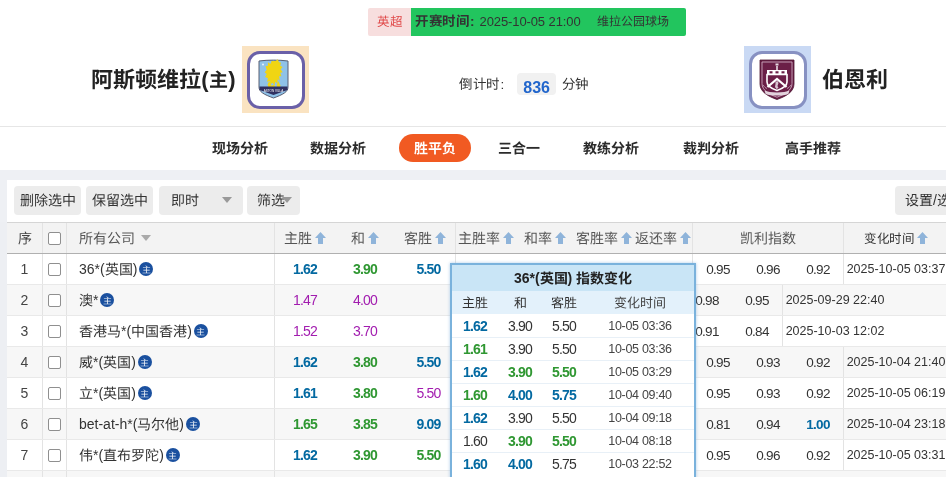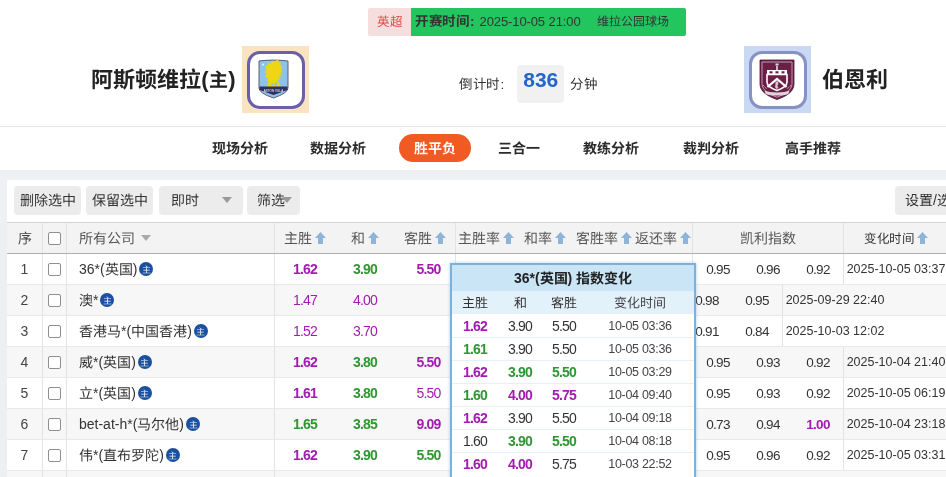--- a/index.html
+++ b/index.html
@@ -13,21 +13,21 @@
 
 .hname{position:absolute;top:67px;right:710px;font-size:22px;font-weight:bold;color:#222;white-space:nowrap;letter-spacing:0.5px}
 .aname{position:absolute;top:67px;left:822px;font-size:22px;font-weight:bold;color:#222;white-space:nowrap;letter-spacing:0.5px}
 .badgebox{position:absolute;top:46px;width:67px;height:67px}
 .hbadge{left:242px;background:#fae3c1}
 .abadge{left:744px;background:#c9d9f4}
 .badgein{position:absolute;left:5px;top:5px;width:58px;height:58px;background:#fff;border-radius:13px}
 .hbadge .badgein{border:3.5px solid #6a60a8}
 .abadge .badgein{border:3.5px solid #8791c2}
 .cd{position:absolute;left:459px;top:69px;height:30px;display:flex;align-items:center;font-size:13.5px;color:#333}
-.cdnum{background:#f1f1f1;border-radius:4px;height:38px;line-height:30px;padding:0 6px;margin:0 6px 0 13px;font-size:21px;font-weight:bold;color:#2266cc}
+.cdnum{background:#f1f1f1;border-radius:4px;height:22px;line-height:30px;padding:0 6px;margin:0 6px 0 13px;font-size:16px;font-weight:bold;color:#2266cc}
 .hr1{position:absolute;left:0;top:126px;width:946px;border-top:1px solid #e6e6e6}
 
 .tabs{position:absolute;left:0;top:127px;width:946px;height:41px;background:#fff}
 .tab{position:absolute;top:13px;transform:translateX(-50%);font-size:14px;font-weight:bold;color:#2b2b2b;white-space:nowrap}
 .tabactive{position:absolute;top:134px;left:435px;transform:translateX(-50%);background:#f15a22;color:#fff;
 height:28px;line-height:28px;padding:0 15px;border-radius:14px;font-size:14px;font-weight:bold;white-space:nowrap}
 
 .toolbar{position:absolute;left:0;top:170px;width:946px;height:52px;background:#eef0f4}
 .tpanel{position:absolute;left:7px;top:10px;width:941px;height:42px;background:#fff}
 .btn{position:absolute;top:16px;height:29px;line-height:29px;background:#ececec;border:none;
@@ -52,21 +52,21 @@
 .crate{width:59px}
 .crate4{width:60px;border-right:1px solid #e3e3e3}
 .ckelly{width:50px}
 .ckelly3{width:51px;border-right:1px solid #e3e3e3}
 .cdate{width:104px;color:#333;font-size:12.5px}
 .chkbox{width:13px;height:13px;border:1px solid #8f8f8f;border-radius:2px;background:#fff}
 .arrow{width:11px;height:12px;margin-left:3px}
 .sort3{display:inline-block;width:0;height:0;border-left:5px solid transparent;border-right:5px solid transparent;border-top:6px solid #aaa;margin-left:6px}
 .zhu{display:inline-flex;align-items:center;justify-content:center;width:14px;height:14px;border-radius:50%;
 background:#1a509f;color:#fff;font-size:9px;margin-left:2px;flex:none}
-.rr{color:#a21caf;font-weight:bold}
+.rr{color:#0369a1;font-weight:bold}
 .od{font-size:14px;letter-spacing:-0.8px}
 .kel{font-size:13.5px;letter-spacing:-0.7px}
 .gg{color:#2f9732;font-weight:bold}
 .odn{color:#a21caf}
 
 .popup{position:absolute;left:450px;top:263px;width:246px;height:220px;background:#fff;border:2px solid #7ab2dc;box-shadow:0 0 3px rgba(120,170,220,.6)}
 .ptitle{height:26px;line-height:26px;background:#c9e5f6;text-align:center;font-size:14px;font-weight:bold;color:#222}
 .phead{height:23px;background:#e3f1fb;display:flex;align-items:center;font-size:13px;color:#333}
 .phead span{font-size:13px;letter-spacing:0}
 .prow{height:23px;display:flex;align-items:center;font-size:13px;border-top:1px solid #e8f0f7}
@@ -639,21 +639,21 @@
         <span class="od gg">3.85</span>
       </div>
       <div class="c codd3">
         <span class="od rr">9.09</span>
       </div>
       <div class="c crate"></div>
       <div class="c crate"></div>
       <div class="c crate"></div>
       <div class="c crate4"></div>
       <div class="c ckelly">
-        <span class="kel">0.73</span>
+        <span class="kel">0.81</span>
       </div>
       <div class="c ckelly">
         <span class="kel">0.94</span>
       </div>
       <div class="c ckelly3">
         <span class="kel rr">1.00</span>
       </div>
       <div class="c cdate">2025-10-04 23:18</div>
     </div>
 <div class="tr">

